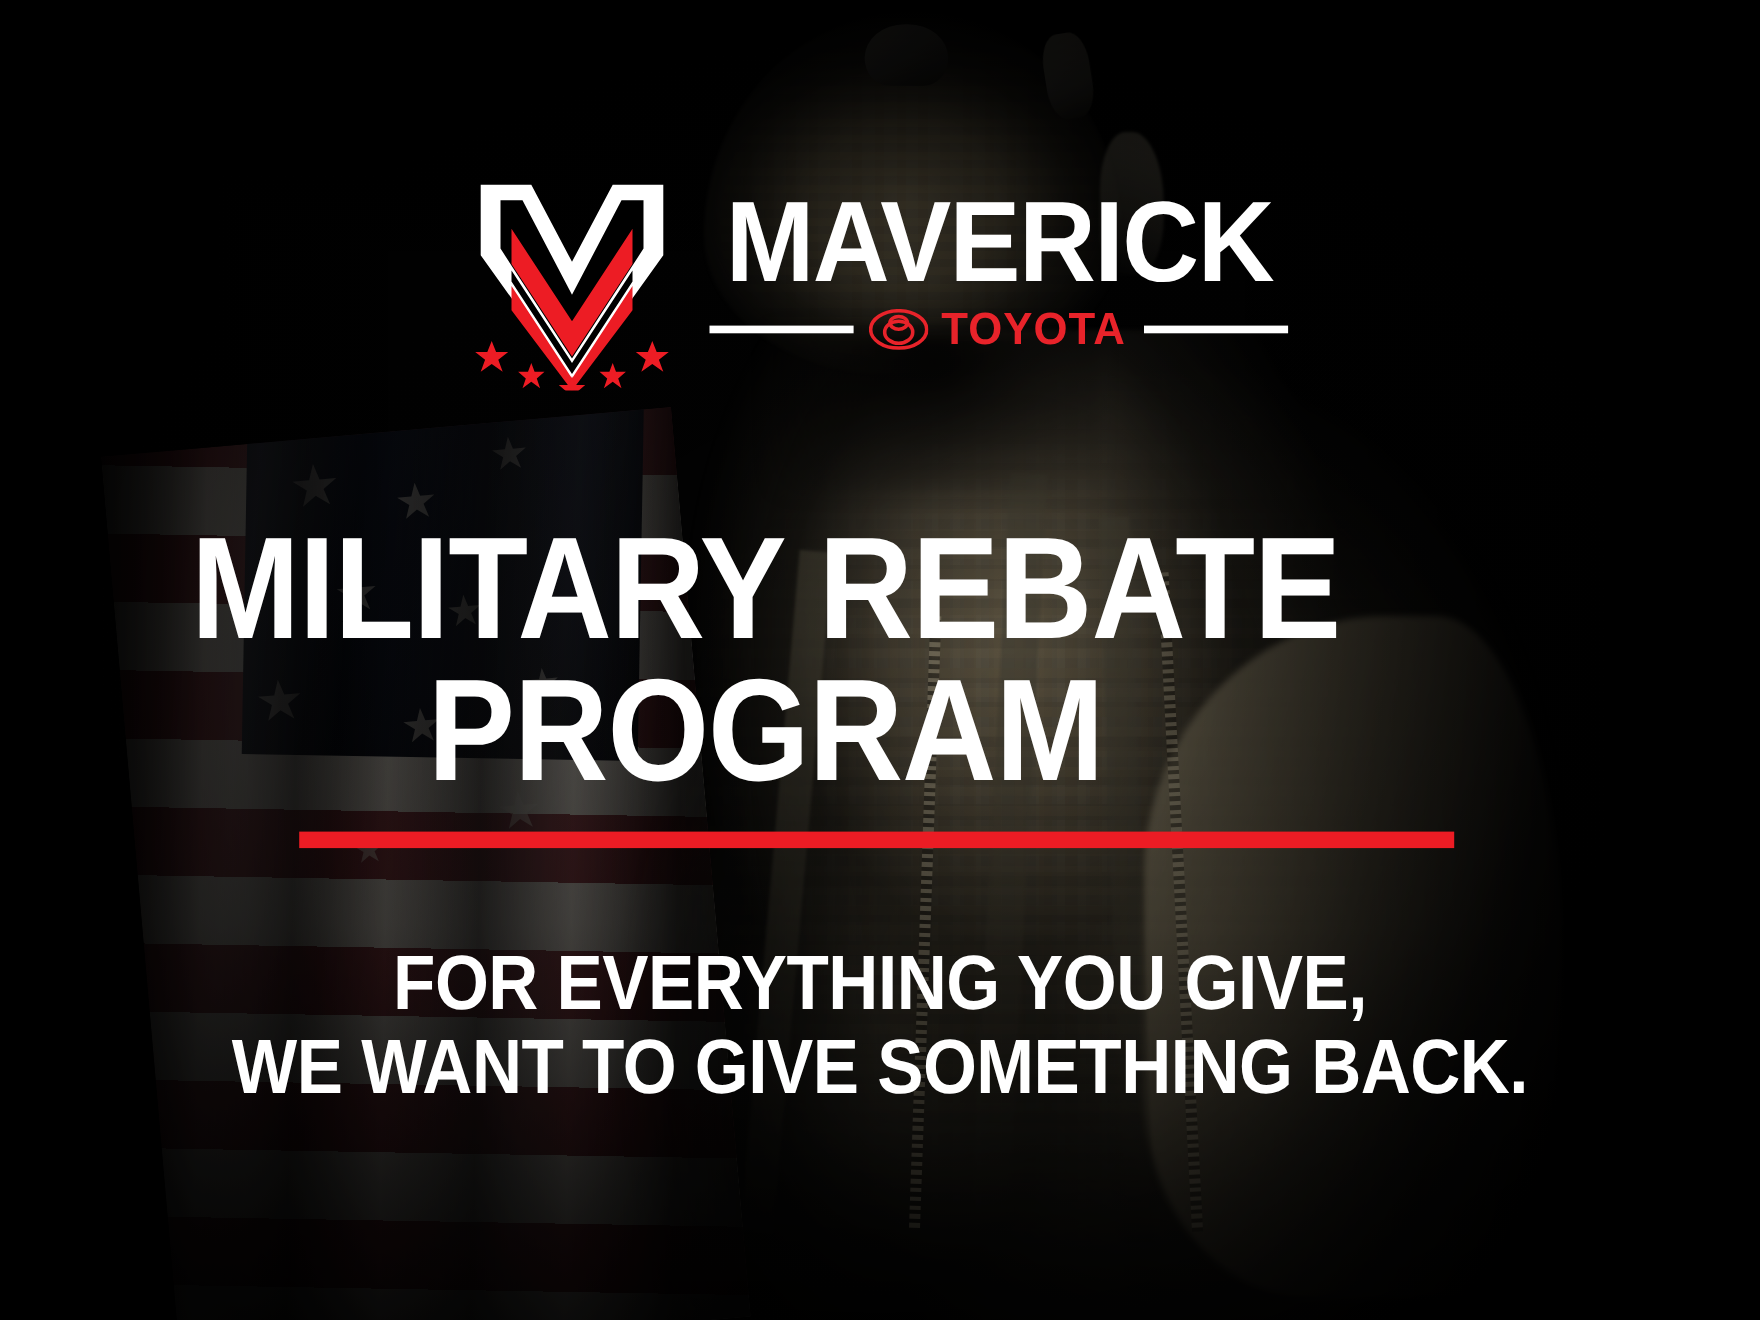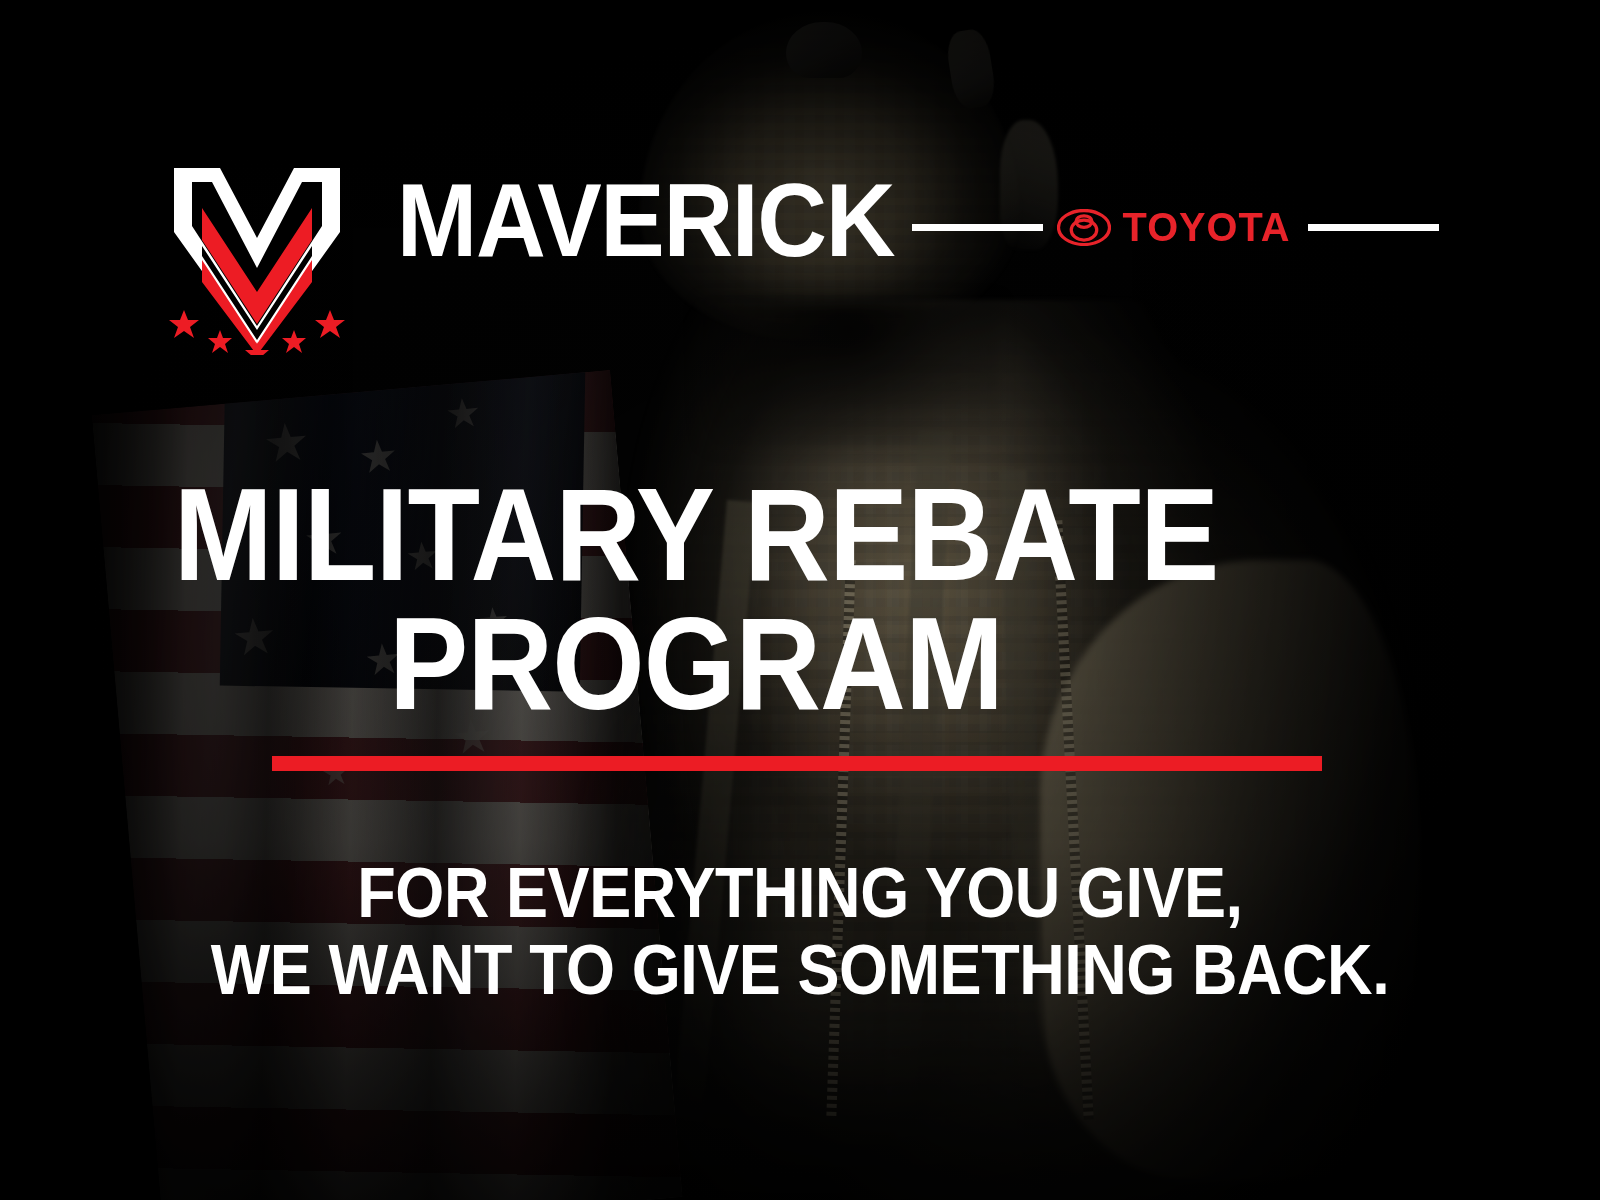--- a/index.html
+++ b/index.html
@@ -189,21 +189,21 @@
   .logo-lockup {
     position:absolute;
     left:0; top:160px;
     width:1600px;
     display:flex;
     justify-content:center;
     align-items:flex-start;
     gap:26px;
   }
   .emblem { width:190px; height:195px; display:block; flex:0 0 auto; }
-  .wordmark-col { display:flex; flex-direction:row; align-items:center; padding-top:16px; }
+  .wordmark-col { display:flex; flex-direction:column; align-items:center; padding-top:16px; }
   .maverick-text {
     font-family:"Liberation Sans", sans-serif;
     font-weight:bold;
     font-size:104px;
     line-height:0.86;
     letter-spacing:-1.5px;
     color:#ffffff;
     transform:scaleX(0.93);
     transform-origin:center;
     white-space:nowrap;

